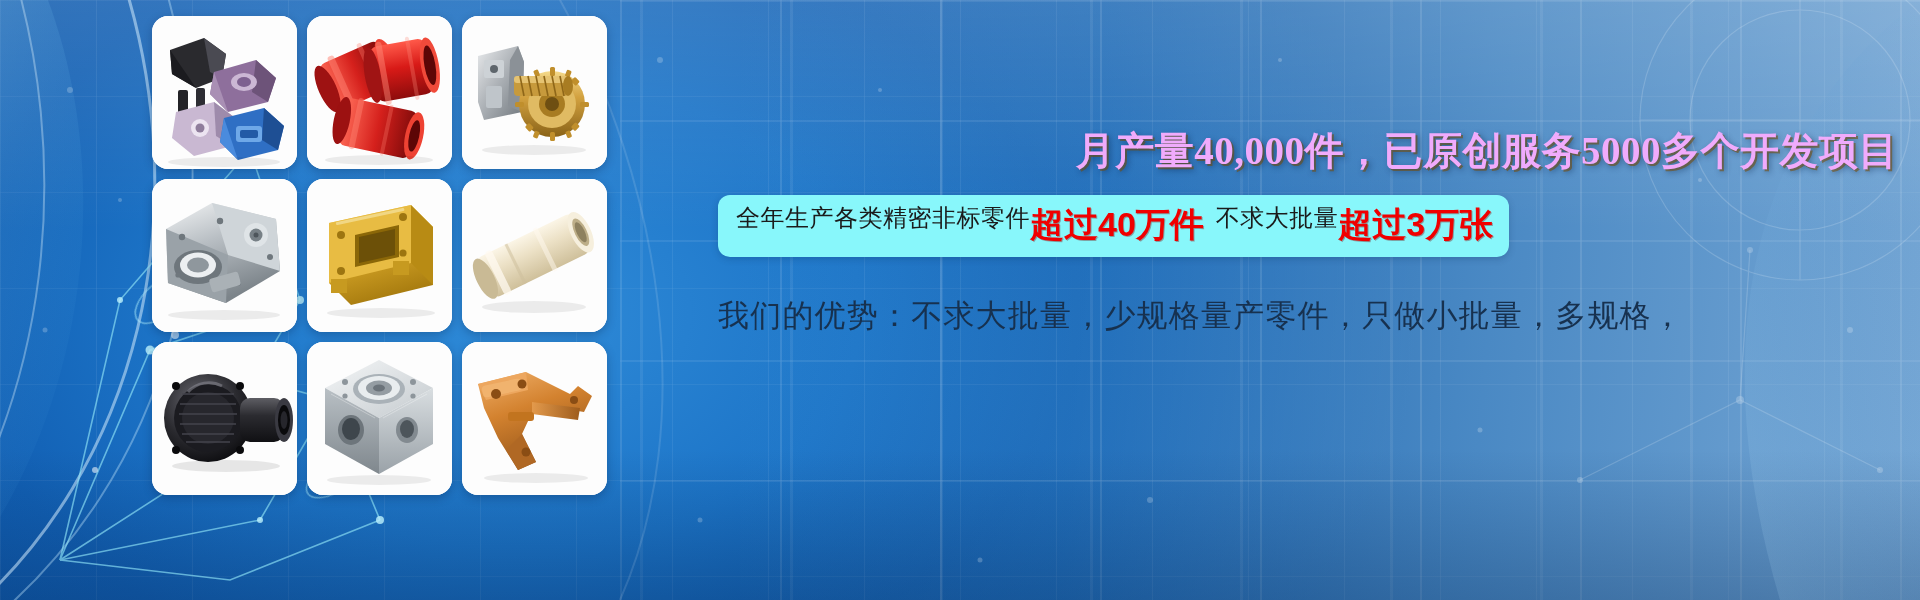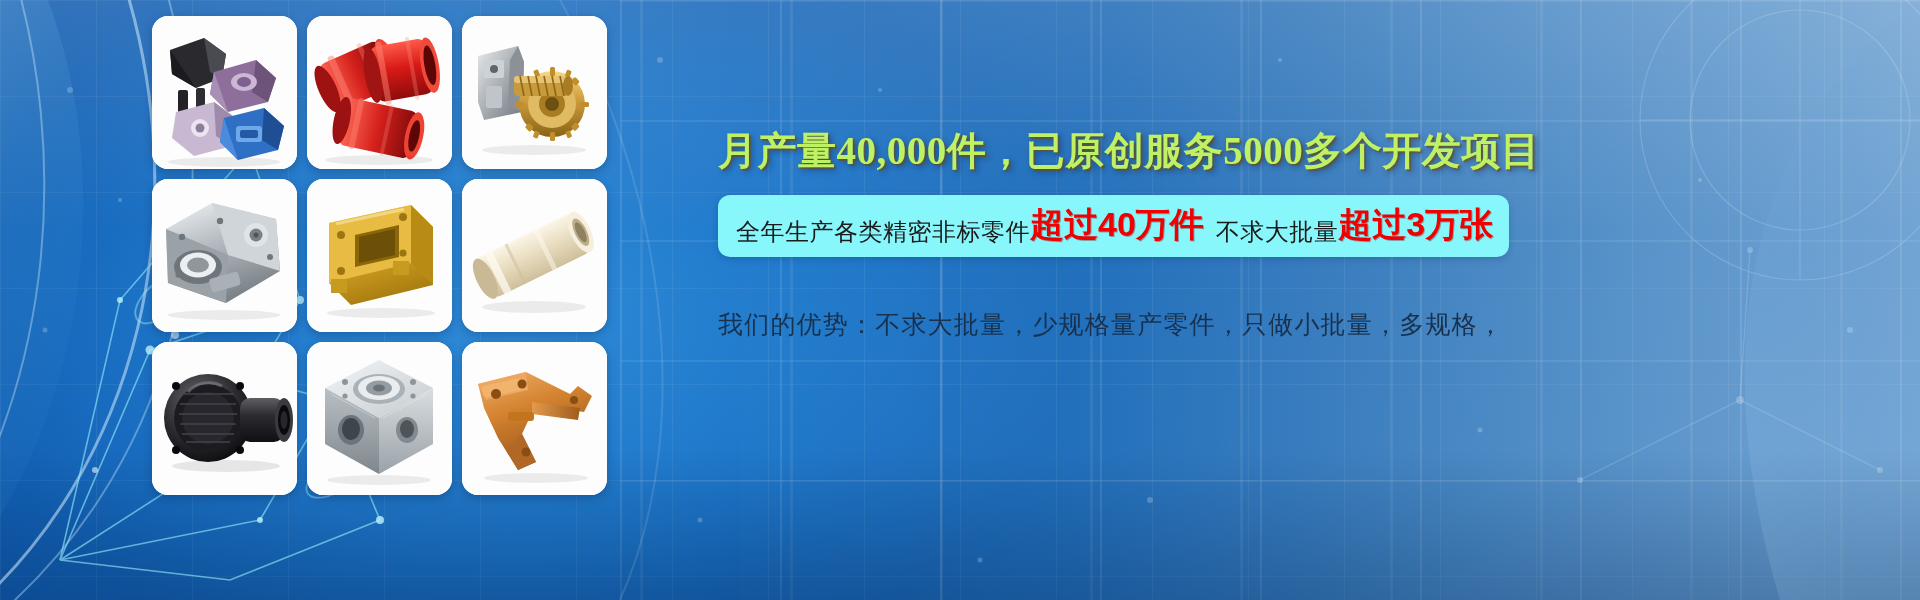--- a/index.html
+++ b/index.html
@@ -66,47 +66,48 @@
   }
   .card .photo{position:absolute;inset:0;display:block;}
   .card svg{width:100%;height:100%;display:block;}
 
   
   .copy{position:absolute;left:718px;top:128px;width:1180px;}
 
   .headline{
     font-family:"Liberation Serif","DejaVu Serif",serif;
     font-weight:700;font-size:39px;line-height:1.16;letter-spacing:.5px;
-    color:#bef264;white-space:nowrap;
+    color:#f0abfc;white-space:nowrap;
     text-shadow:
       2px 2px 0 rgba(120,75,0,.55),
       3px 3px 6px rgba(0,30,70,.45);
+    text-align: right;
   }
 
   .band{
-    margin-top:22px;display:inline-flex;align-items:flex-end;
+    margin-top:22px;display:inline-flex;align-items:flex-start;
     background:#88f7fb;border-radius:12px;
     padding:7px 16px 9px 18px;white-space:nowrap;
     box-shadow:0 2px 7px rgba(0,40,80,.22);
   }
   .band .b-normal{
     font-size:24px;font-weight:500;color:#1b1b1b;letter-spacing:.5px;
     font-family:"Liberation Sans","DejaVu Sans",sans-serif;
   }
   .band .b-strong{
     font-size:34px;font-weight:700;color:#f00000;letter-spacing:0px;
     font-family:"Liberation Sans","DejaVu Sans",sans-serif;
     text-shadow:1px 1px 0 rgba(120,0,0,.35);
   }
   .band .b-gap{display:inline-block;width:12px;}
 
   .body-copy{
-    margin-top:47px;
-    font-size:25px;line-height:1.62;color:#17314f;letter-spacing:1.2px;
-    font-family:Liberation Sans, sans-serif;
+    margin-top:36px;
+    font-size:31px;line-height:1.62;color:#17314f;letter-spacing:1.2px;
+    font-family:Liberation Mono, monospace;
     max-width:700px;
   }
   .body-copy .ln{display:block;white-space:nowrap;}
 </style>
 </head>
 <body>
 
 <div class="banner">
 
   <div class="bg-base"></div>

